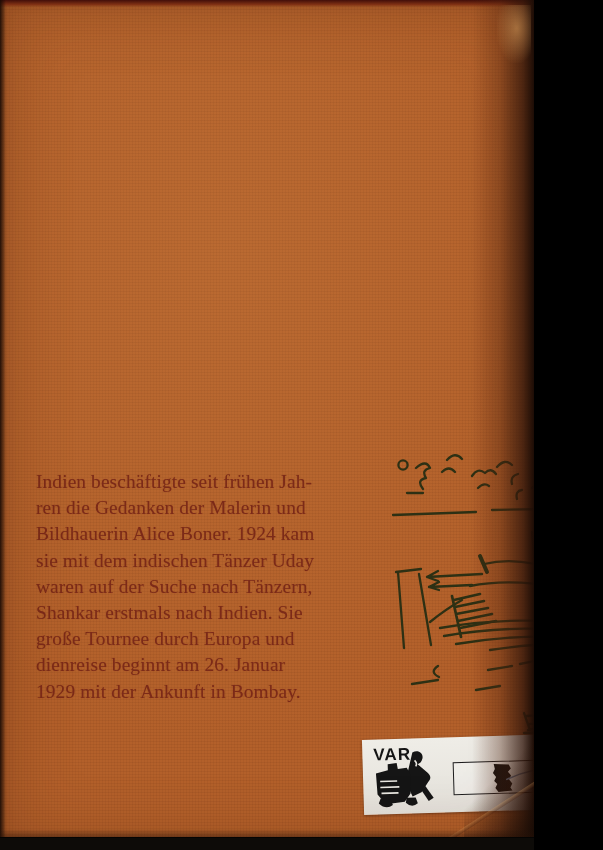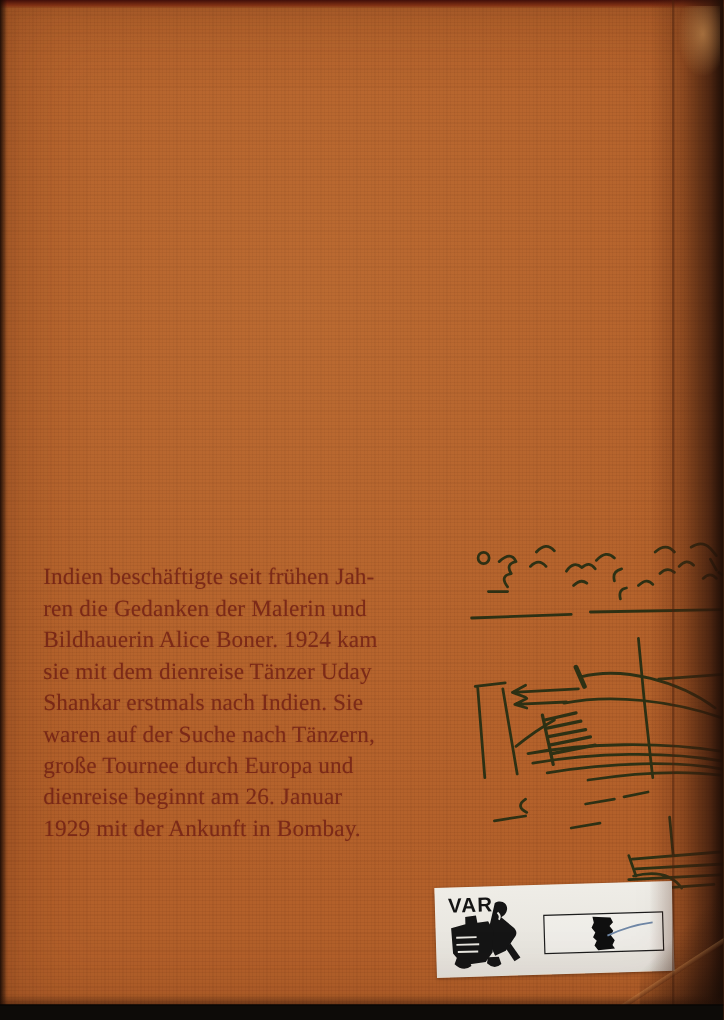--- a/index.html
+++ b/index.html
@@ -1,17 +1,17 @@
 <!DOCTYPE html>
 <html><head>
 <meta charset="utf-8">
 <style>
   html,body{margin:0;padding:0;background:#000;}
   #stage{
-    position:relative;width:603px;height:850px;overflow:hidden;
+    position:relative;width:534px;height:850px;overflow:hidden;
     font-family:"Liberation Serif","DejaVu Serif",serif;
     background:
       radial-gradient(130% 95% at 42% 30%, rgba(255,196,115,0.10), rgba(0,0,0,0) 62%),
       repeating-linear-gradient(0deg, rgba(70,25,6,0.07) 0 1px, rgba(0,0,0,0) 1px 3px),
       repeating-linear-gradient(90deg, rgba(70,25,6,0.06) 0 1px, rgba(0,0,0,0) 1px 3px),
       linear-gradient(#b3602a,#b3602a);
   }
   .vignette{position:absolute;inset:0;pointer-events:none;
     box-shadow:inset 0 0 70px rgba(70,26,9,0.30), inset 0 0 14px rgba(70,26,9,0.25);}
   
@@ -57,23 +57,23 @@
 </style>
 </head>
 <body>
 
 <div id="stage">
 
   <div class="blurb">
     <div>Indien beschäftigte seit frühen Jah-</div>
     <div>ren die Gedanken der Malerin und</div>
     <div>Bildhauerin Alice Boner. 1924 kam</div>
-    <div>sie mit dem dienreise Tänzer Uday</div>
+    <div>sie mit dem indischen Tänzer Uday</div>
+    <div>waren auf der Suche nach Tänzern,</div>
     <div>Shankar erstmals nach Indien. Sie</div>
-    <div>waren auf der Suche nach Tänzern,</div>
     <div>große Tournee durch Europa und</div>
     <div>dienreise beginnt am 26. Januar</div>
     <div>1929 mit der Ankunft in Bombay.</div>
   </div>
 
   <svg class="sketch" viewBox="0 0 233 312">
     <g>
       <circle cx="33" cy="27" r="4.6"></circle>
       <path d="M46,30 q10,-9 14,0 q-9,2 -4,10 q-10,2 -3,11 M37,55 h16 M77,22 q8,-9 15,-1 M72,34 q7,-7 13,0 M102,38 q6,-9 13,-3 q6,-6 11,1 M108,50 q6,-6 11,-2 M127,29 q8,-9 15,-2 M148,36 q-8,2 -6,10 M152,52 q-7,1 -5,9 M162,50 q7,-7 12,-1 M176,22 q9,-8 16,0 M180,40 q6,-6 12,-1 M196,34 q6,-7 12,-1 M206,18 q9,-6 16,1 l5,6 M222,28 l5,9 M216,44 q6,-6 11,0 M229,39 l3,2"></path>
       <path d="M23,77 L106,74 M122,72 L233,70"></path>

